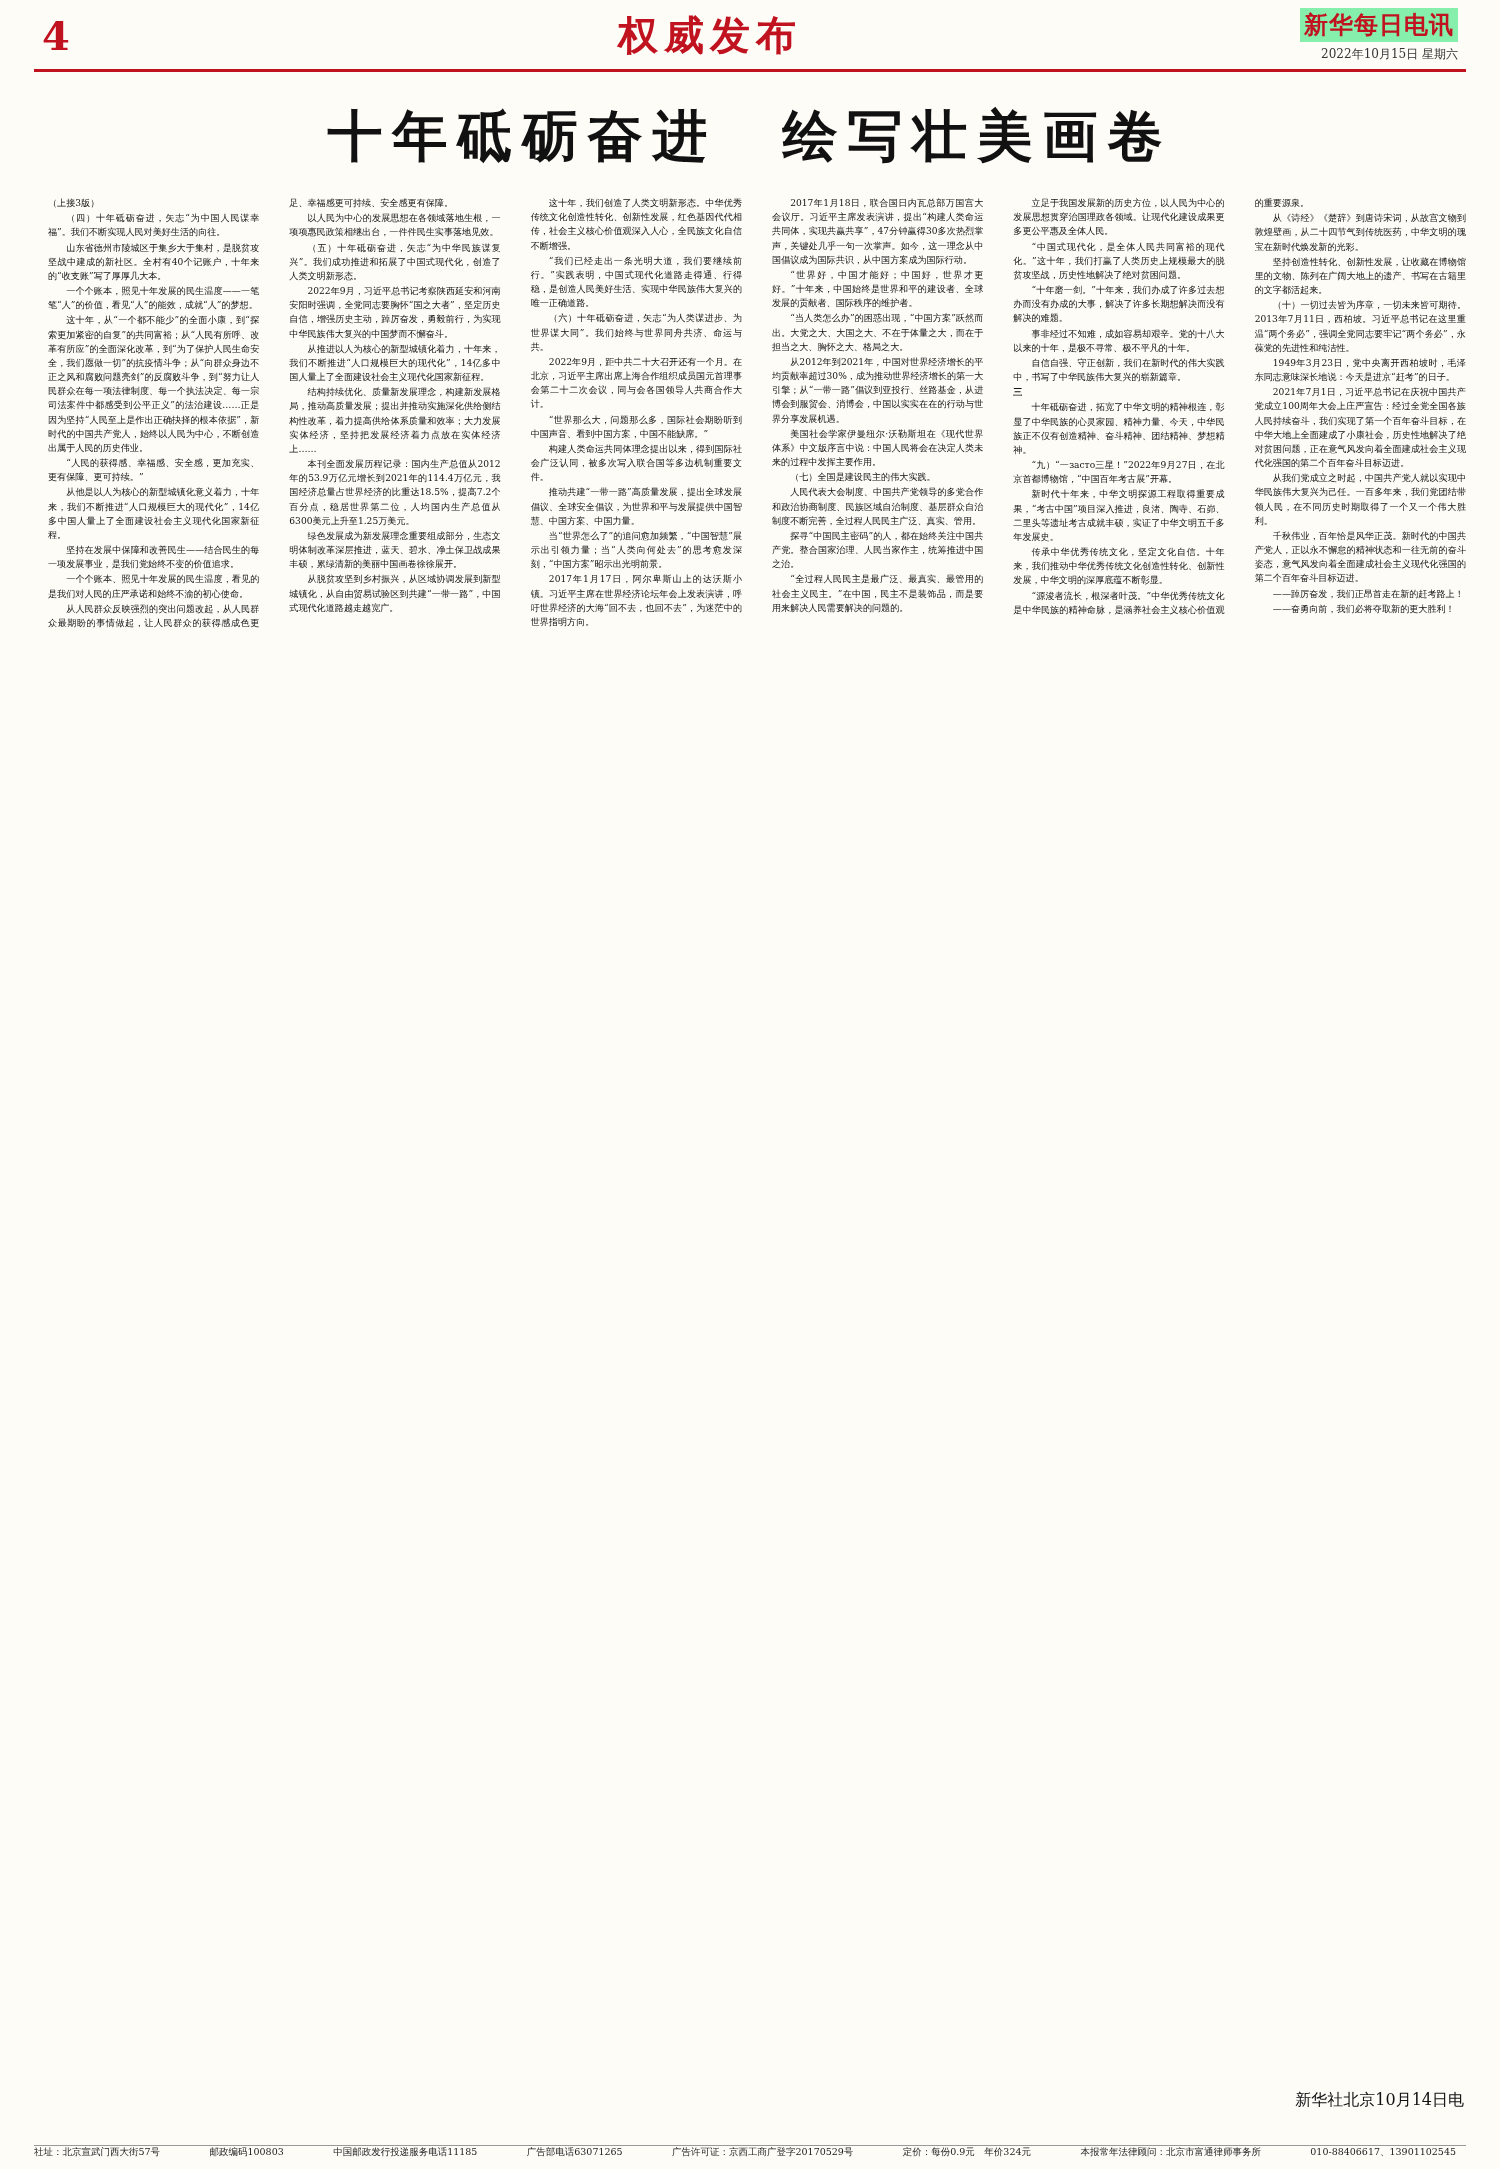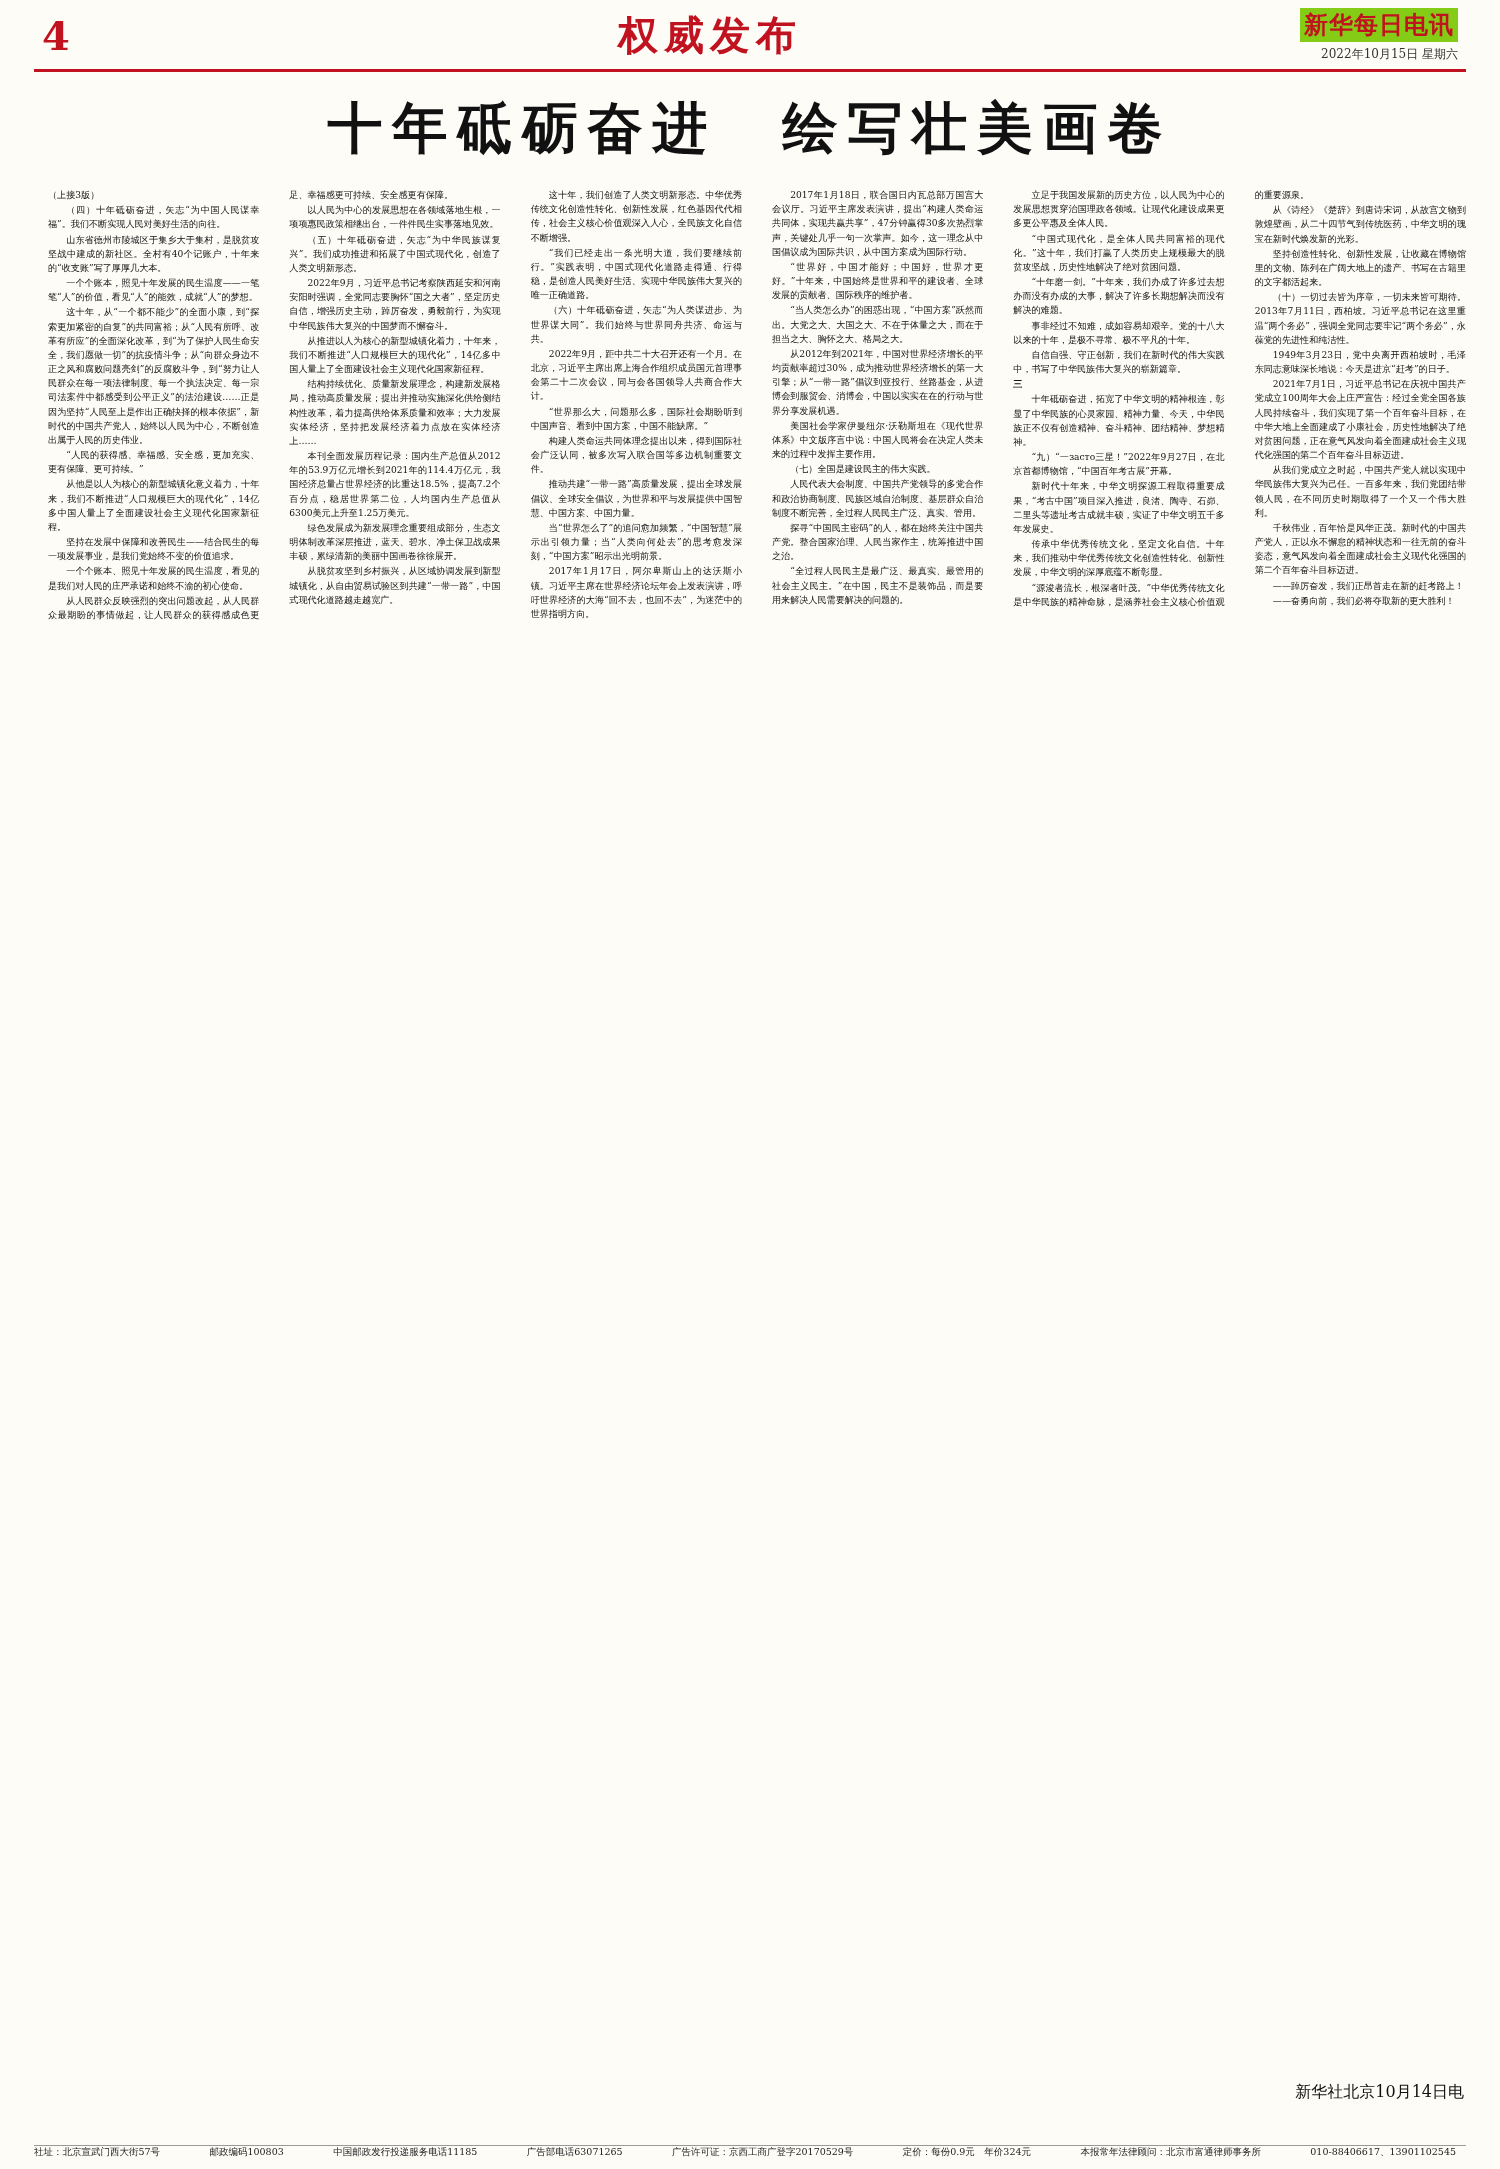--- a/index.html
+++ b/index.html
@@ -31,33 +31,33 @@
   .masthead-title{
     color:#c1121f;font-size:40px;font-weight:bold;letter-spacing:6px;
     text-align:center;flex:1;
   }
   .masthead-right{
     width:250px;text-align:right;
   }
   .brand{
     color:#c1121f;font-size:24px;font-weight:bold;letter-spacing:1px;
     border:0;display:inline-block;
-    background:#84cc16;
+    background:#86efac;
     padding:1px 4px;
   }
   .brand-date{
     font-size:12px;color:#333;margin-top:4px;
   }
   
   .headline{
     text-align:center;
     font-size:55px;
     font-weight:bold;
     letter-spacing:10px;
-    padding:20px 0 22px 0;
+    padding:28px 0 22px 0;
     font-family:"DejaVu Serif","Liberation Serif",serif;
   }
   
   .columns{
     column-count:6;
     column-gap:16px;
     column-rule:0;
     height:1890px;
     font-size:9.1px;
     line-height:1.56;

